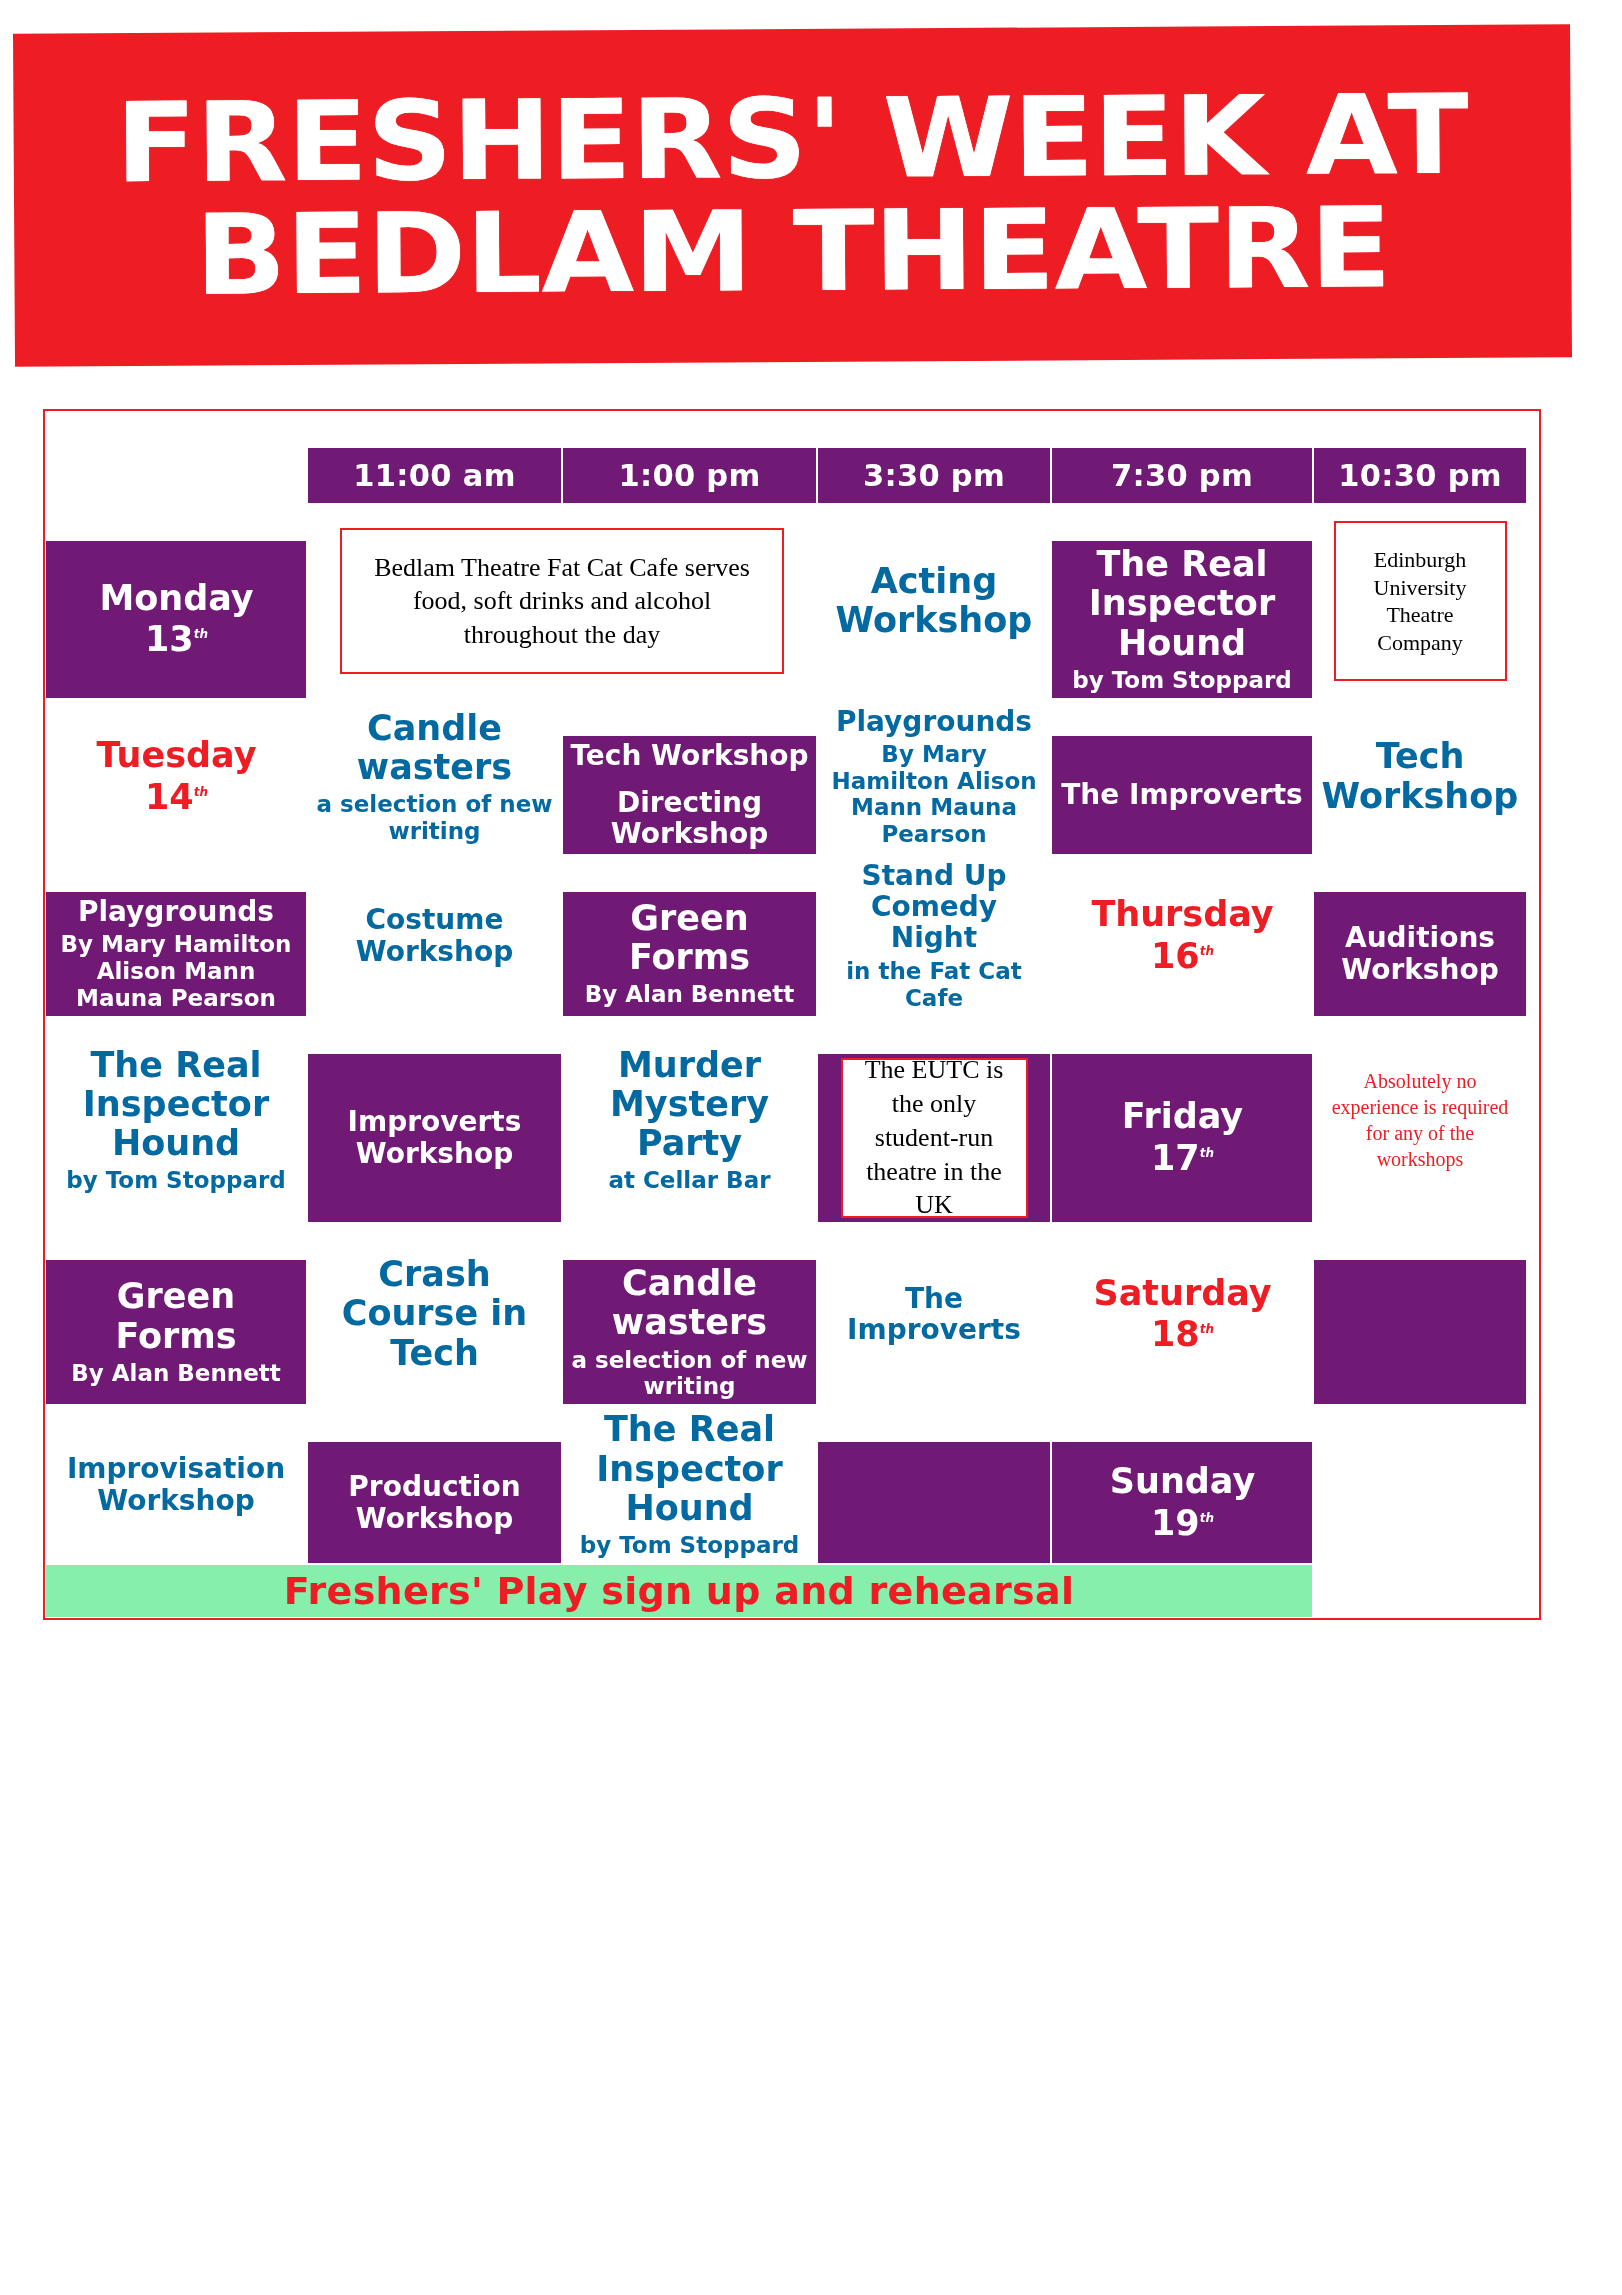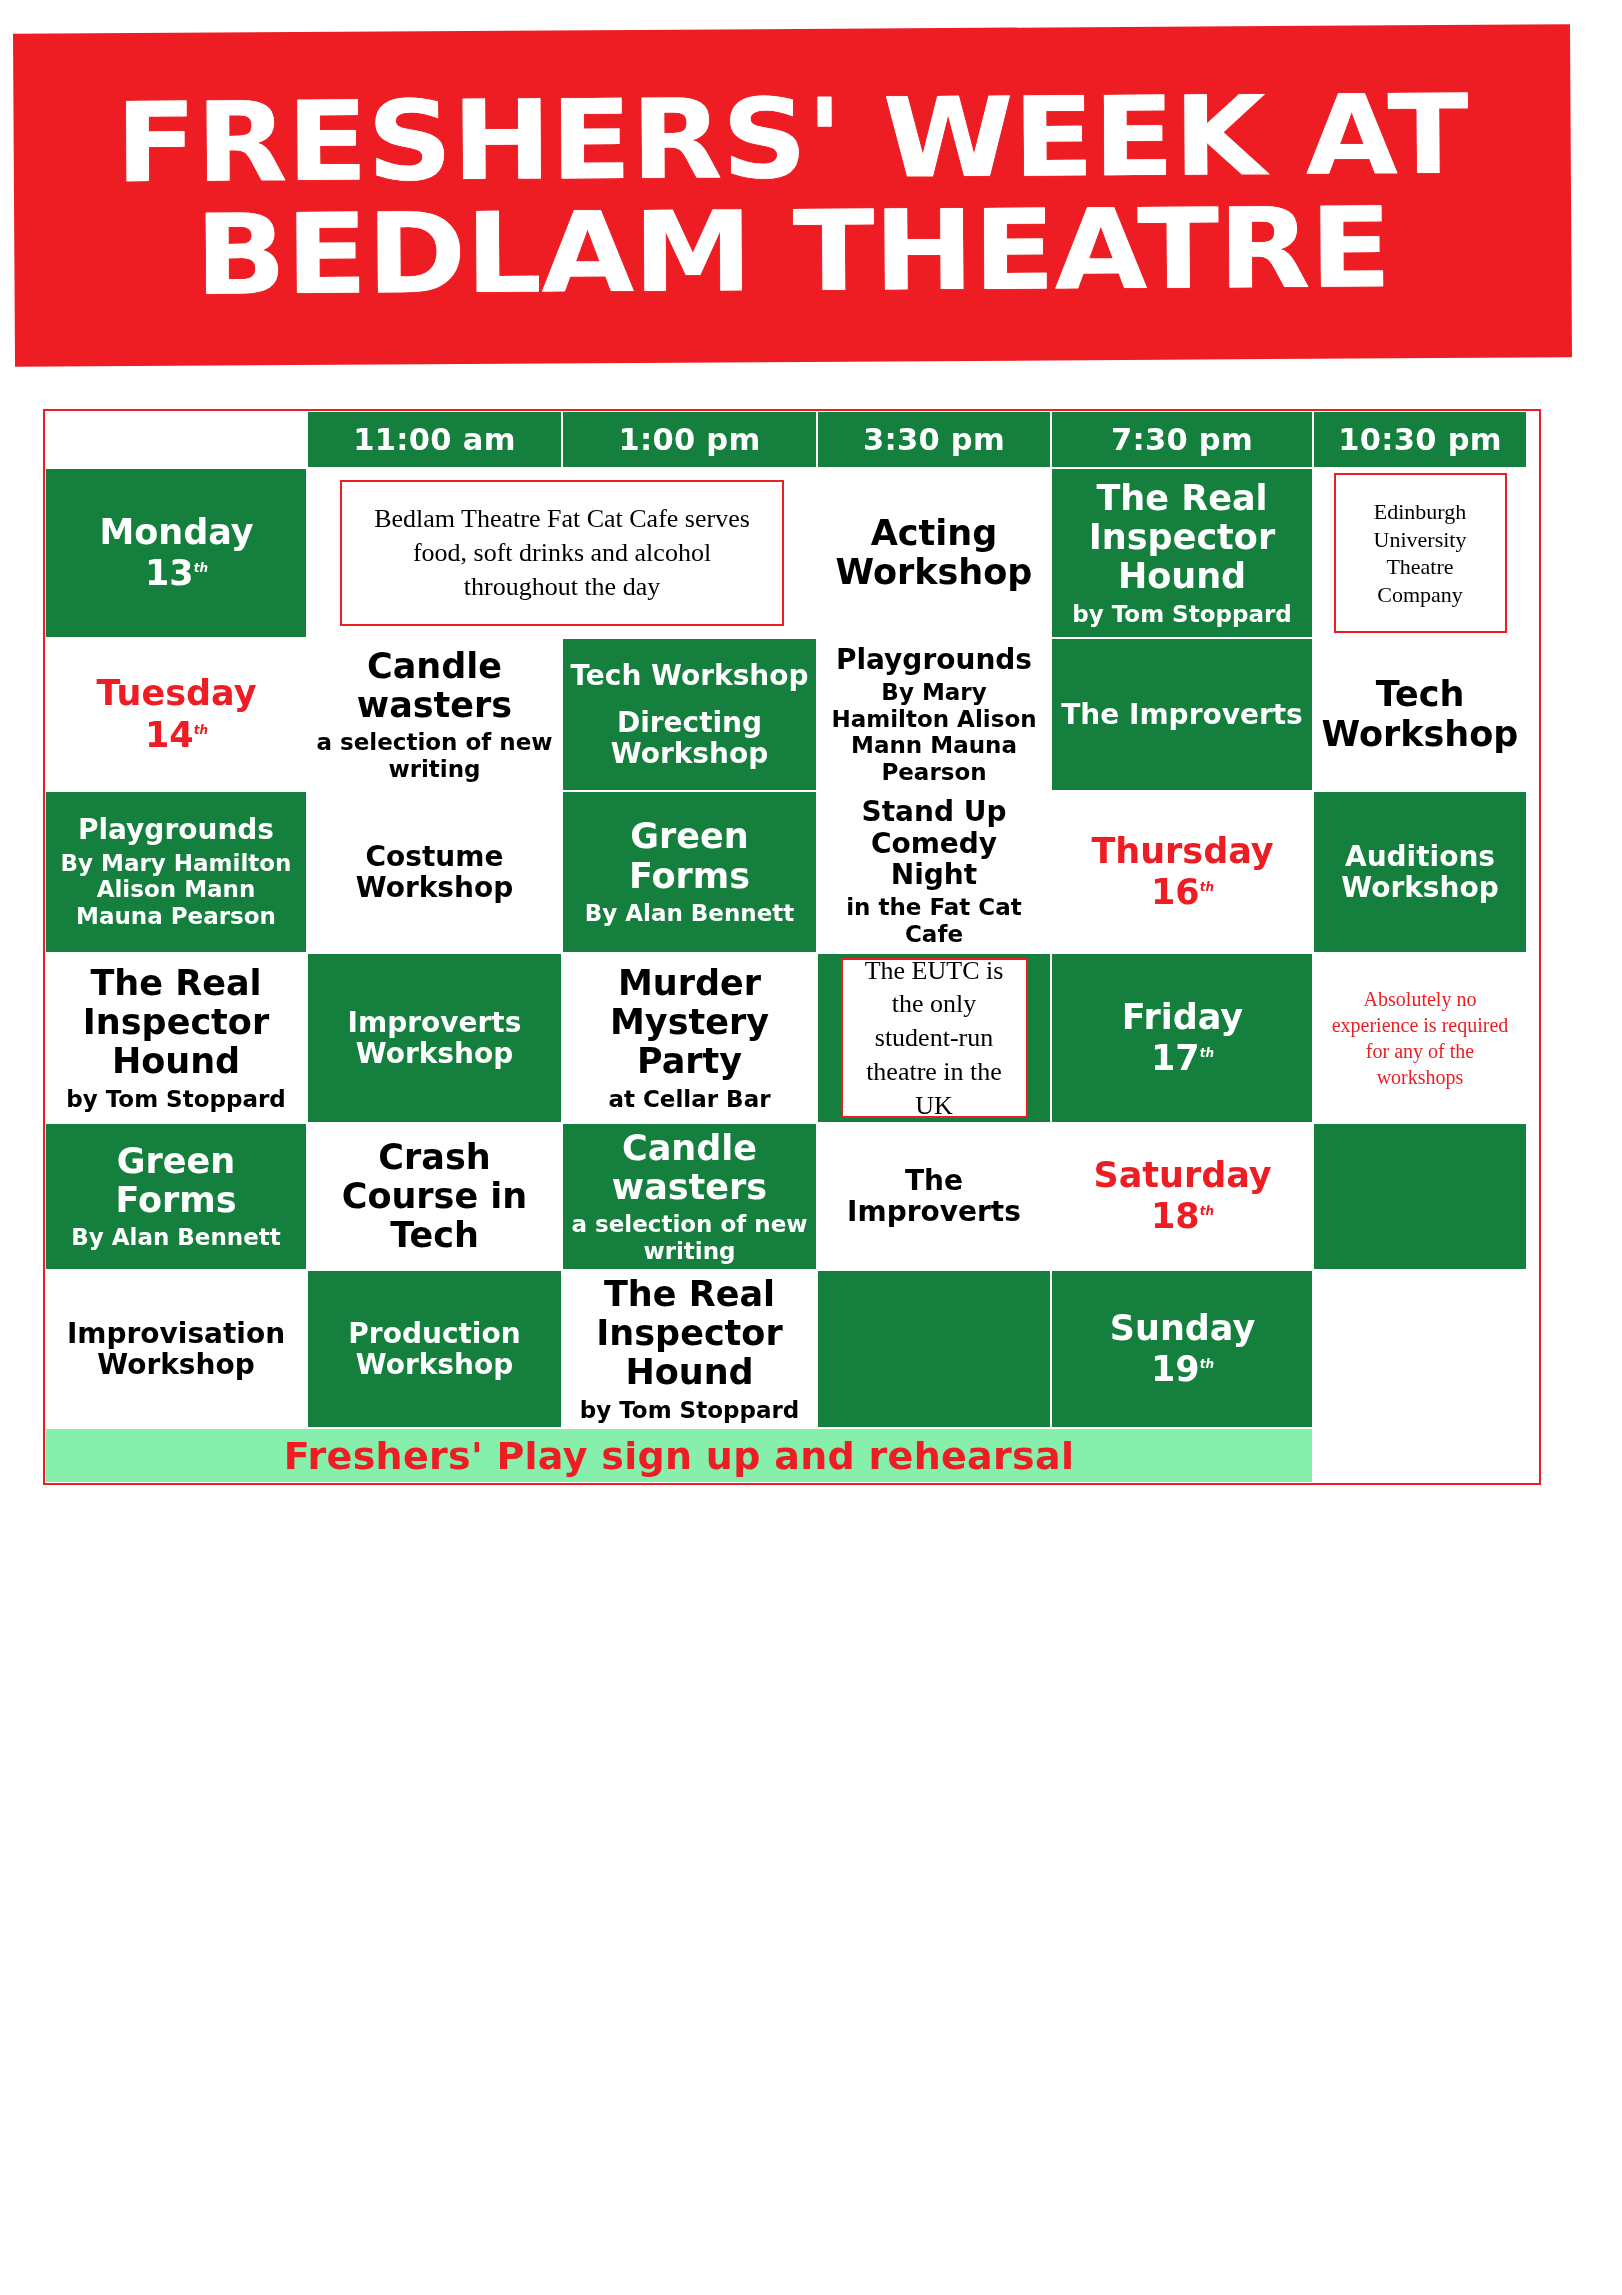--- a/index.html
+++ b/index.html
@@ -69,24 +69,24 @@
     box-sizing: border-box;
     border: 1.4px solid #ffffff;
     display: flex;
     flex-direction: column;
     justify-content: center;
     align-items: center;
     text-align: center;
     padding: 4.2px 7px;
     position: relative;
   }
-  .red { background: #15803d; color: #ffffff; }
+  .red { background: #701a75; color: #ffffff; margin-top: 36px; }
   .white { background: #ffffff; color: #ee1d23; }
   .red .cell-sub, .red .cell-main { color: #ffffff; }
-  .white .cell-sub, .white .cell-main { color: #000000; }
+  .white .cell-sub, .white .cell-main { color: #0369a1; }
 
   
   .hdr {
     height: 57px;
     font-family: "DejaVu Sans", sans-serif;
     font-weight: bold;
     font-size: 30.5px;
     letter-spacing: 0.3px;
   }
   .hdr.blank { background: #ffffff; border-color: #ffffff; }

